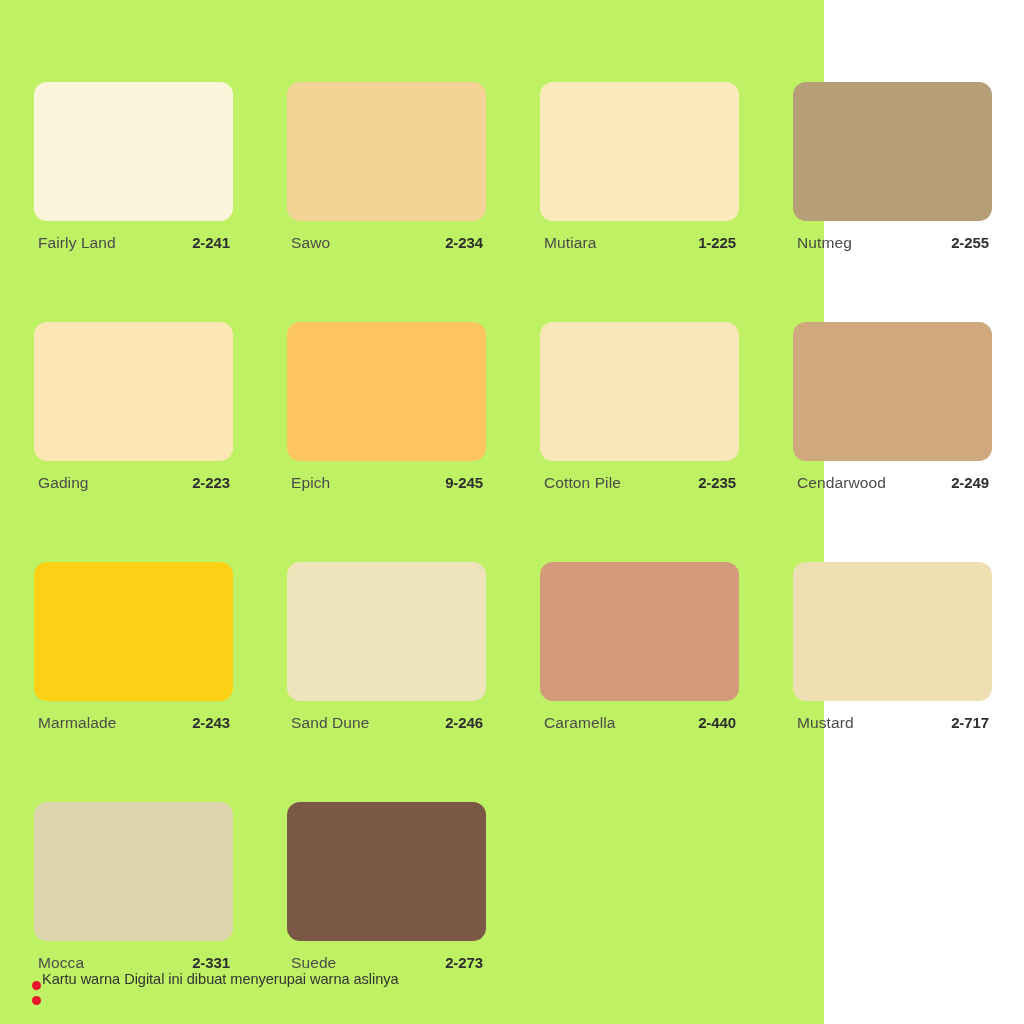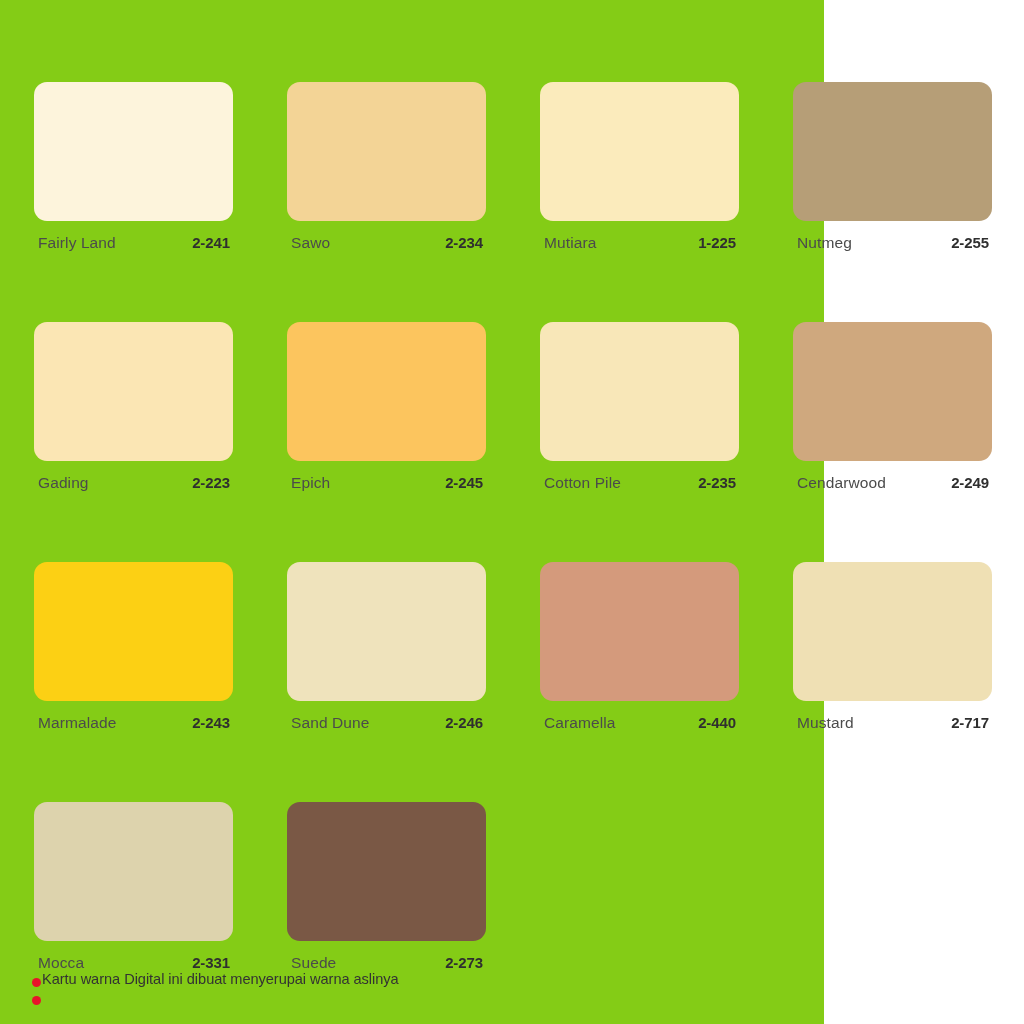--- a/index.html
+++ b/index.html
@@ -12,21 +12,21 @@
     height: 1024px;
     font-family: "Liberation Sans", sans-serif;
     -webkit-font-smoothing: antialiased;
     overflow: hidden;
   }
 
   .card {
     position: relative;
     width: 824px;
     height: 1024px;
-    background: #84cc16;
+    background: #bef264;
     box-sizing: border-box;
   }
 
   
   .swatch-grid {
     position: absolute;
     left: 34px;
     top: 82px;
     width: 958px;
     display: grid;
@@ -72,21 +72,21 @@
   
   .footnotes {
     position: absolute;
     left: 32px;
     top: 968px;
     width: 970px;
   }
 
   .footnote-line {
     display: flex;
-    align-items: center;
+    align-items: flex-end;
     line-height: 22px;
   }
 
   .bullet-dot {
     flex: 0 0 auto;
     width: 9px;
     height: 9px;
     border-radius: 50%;
     background: #e8142a;
     margin-top: 6px;
@@ -138,21 +138,21 @@
         <div class="swatch-chip" style="background: rgb(251, 230, 180);"></div>
         <div class="swatch-meta">
           <span class="swatch-name">Gading</span>
           <span class="swatch-code">2-223</span>
         </div>
       </div>
       <div class="swatch-cell">
         <div class="swatch-chip" style="background: rgb(252, 197, 94);"></div>
         <div class="swatch-meta">
           <span class="swatch-name">Epich</span>
-          <span class="swatch-code">2-245</span>
+          <span class="swatch-code">9-245</span>
         </div>
       </div>
       <div class="swatch-cell">
         <div class="swatch-chip" style="background: rgb(248, 231, 184);"></div>
         <div class="swatch-meta">
           <span class="swatch-name">Cotton Pile</span>
           <span class="swatch-code">2-235</span>
         </div>
       </div>
       <div class="swatch-cell">

